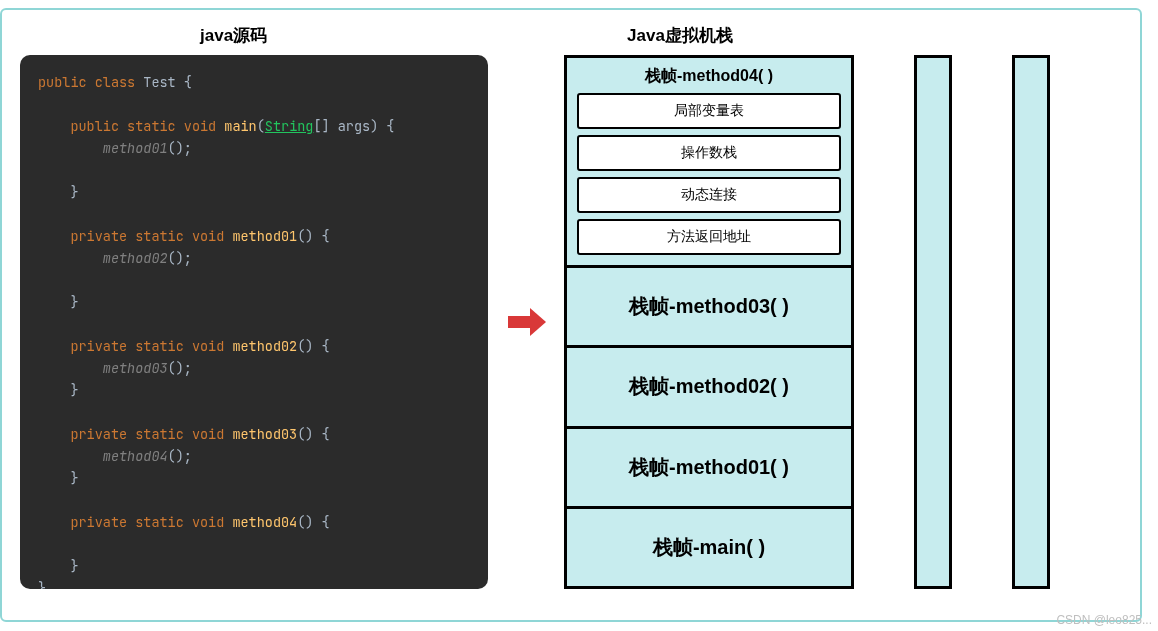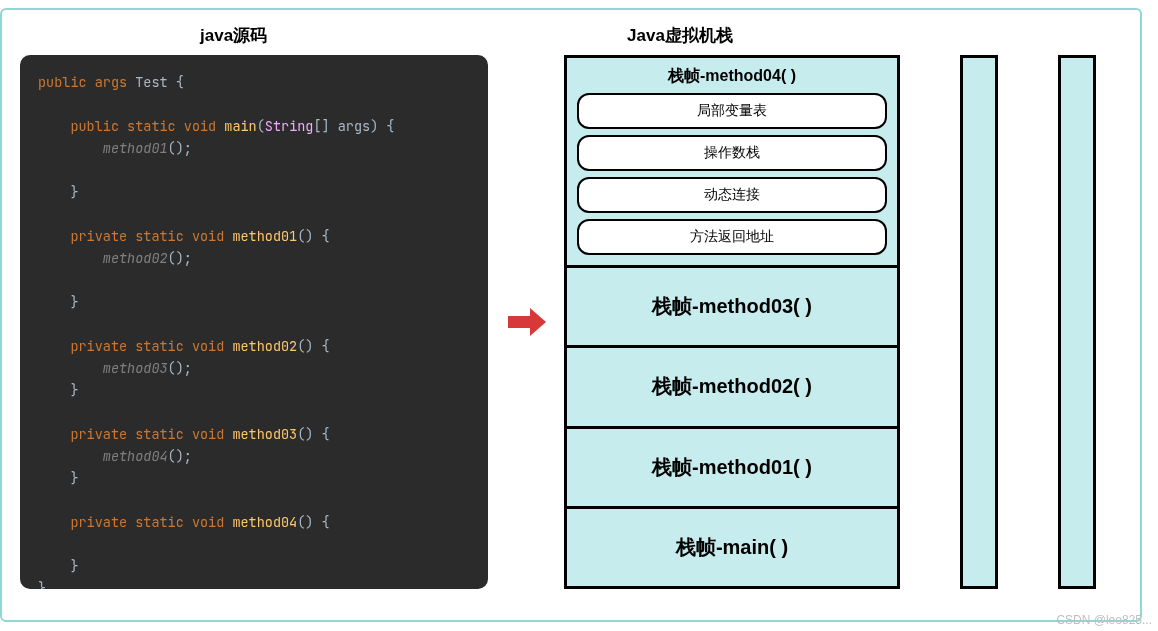--- a/index.html
+++ b/index.html
@@ -42,21 +42,21 @@
     font-family: "JetBrains Mono","Consolas",monospace;
     font-size: 13.5px;
     line-height: 22px;
     color: #a9b7c6;
     white-space: pre;
     overflow: hidden;
   }
   .kw   { color: #cc7832; }
   .cls  { color: #a9b7c6; }
   .fn   { color: #ffc66d; }
-  .type { color: #f0abfc; }
+  .type { color: #22c55e; text-decoration: underline; }
   .pn   { color: #a9b7c6; }
   .ital { font-style: italic; color: #808080; }
   .bracket { color: #a9b7c6; }
 
   
   .arrow-col {
     width: 44px;
     display: flex;
     align-items: center;
     justify-content: center;
@@ -77,21 +77,21 @@
     position: absolute;
     left: 24px; top: 0;
     width: 0; height: 0;
     border-top: 14px solid transparent;
     border-bottom: 14px solid transparent;
     border-left: 16px solid #d93838;
   }
 
   
   .stack-col {
-    width: 336px;
+    width: 290px;
     height: 534px;
     border: 3px solid #000;
     background: #c7ecee;
     display: flex;
     flex-direction: column;
   }
   .frame-expanded {
     padding: 8px 10px 10px 10px;
     border-bottom: 3px solid #000;
   }
@@ -102,21 +102,21 @@
     margin-bottom: 6px;
   }
   .frame-items {
     display: flex;
     flex-direction: column;
     gap: 6px;
   }
   .frame-item {
     background: #fff;
     border: 2px solid #000;
-    border-radius: 12px;
+    border-radius: 3px;
     text-align: center;
     font-size: 14px;
     padding: 7px 4px;
     font-weight: 500;
   }
   .frame-collapsed {
     flex: 1;
     border-bottom: 3px solid #000;
     display: flex;
     align-items: center;
@@ -148,21 +148,21 @@
 
 <div class="outer">
 
   <div class="heading">
     <span>java源码</span>
     <span>Java虚拟机栈</span>
   </div>
 
   <div class="content">
 
-    <pre class="code-block" id="code-block"><span class="kw">public </span><span class="kw">args </span><span class="cls">Test </span><span class="bracket">{</span>
+    <pre class="code-block" id="code-block"><span class="kw">public </span><span class="kw">class </span><span class="cls">Test </span><span class="bracket">{</span>
 <span></span>
 <span class="kw">    public static void </span><span class="fn">main</span><span class="pn">(</span><span class="type">String</span><span class="pn">[] args) {</span>
 <span class="ital">        method01</span><span class="pn">();</span>
 <span></span>
 <span class="bracket">    }</span>
 <span></span>
 <span class="kw">    private static void </span><span class="fn">method01</span><span class="pn">() {</span>
 <span class="ital">        method02</span><span class="pn">();</span>
 <span></span>
 <span class="bracket">    }</span>

